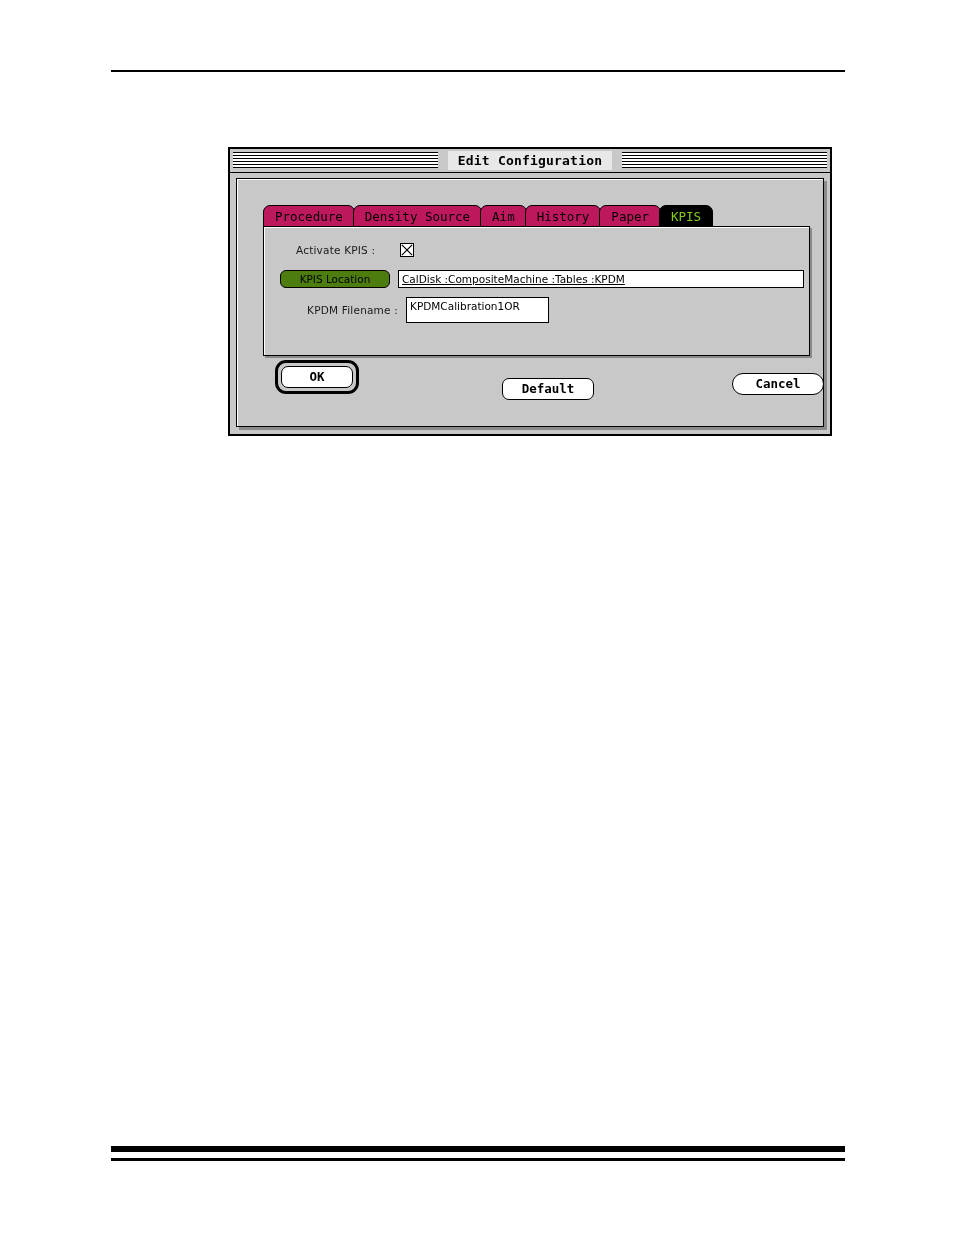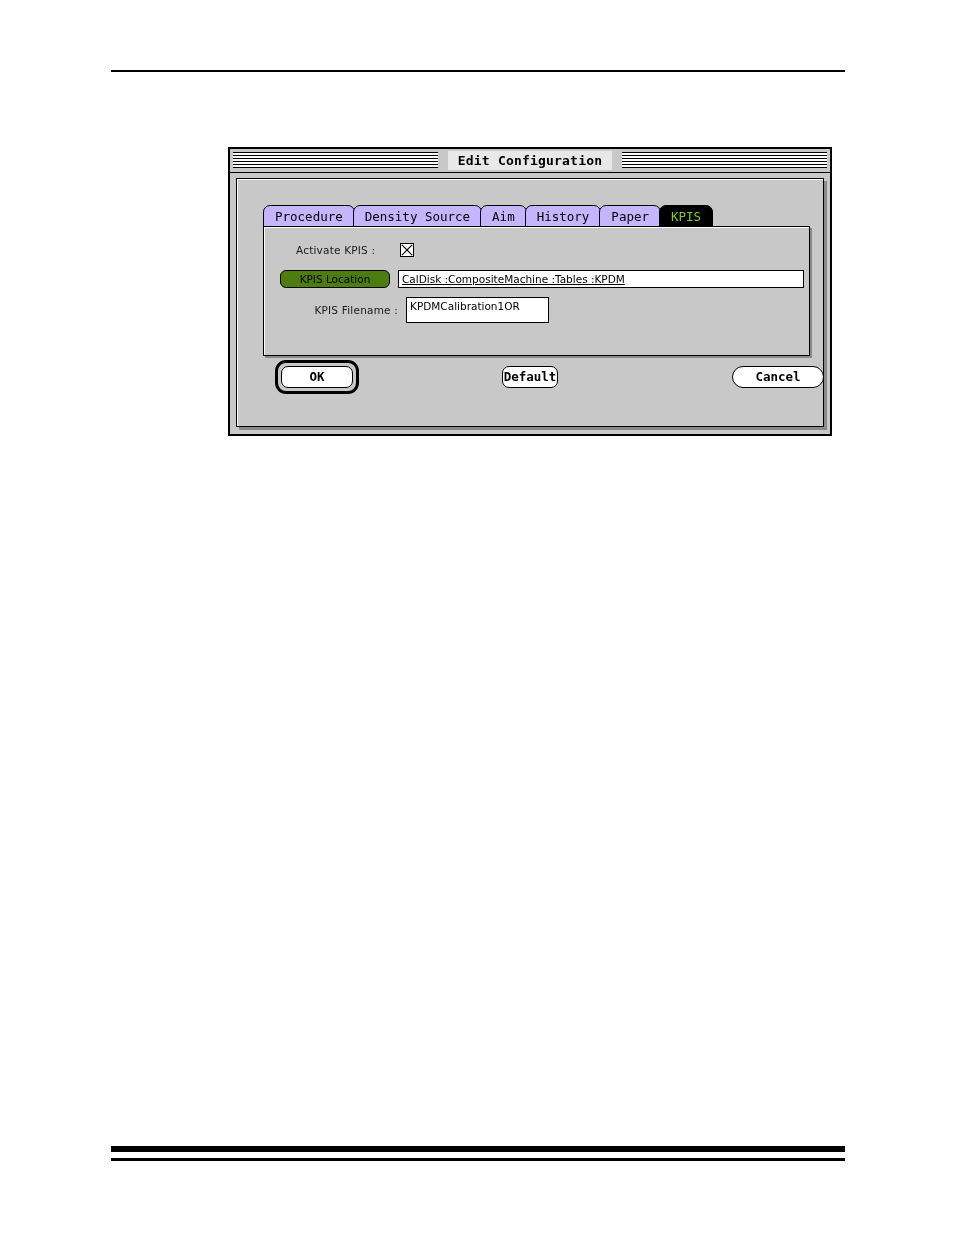--- a/index.html
+++ b/index.html
@@ -111,21 +111,21 @@
     top: 26px;
     display: flex;
     align-items: flex-end;
     z-index: 4;
   }
   .tab {
     height: 22px;
     line-height: 22px;
     padding: 0 11px;
     margin-right: -2px;
-    background: #c4b5fd;
+    background: #be185d;
     color: #000000;
     border: 1px solid #000000;
     border-radius: 7px 7px 0 0;
     font-family: "DejaVu Sans Mono", monospace;
     font-size: 12.5px;
     white-space: nowrap;
     box-sizing: border-box;
     position: relative;
   }
   .tab.selected {
@@ -242,26 +242,26 @@
     top: 181px;
     width: 84px;
     height: 34px;
     border: 3px solid #000000;
     border-radius: 11px;
     box-sizing: border-box;
     pointer-events: none;
   }
   #default-button {
     left: 265px;
-    top: 187px;
-    width: 56px;
+    top: 199px;
+    width: 92px;
   }
   #cancel-button {
     left: 495px;
-    top: 187px;
+    top: 194px;
     width: 92px;
     border-radius: 11px;
   }
 </style>
 </head>
 <body>
 
 <div id="page-top-rule"></div>
 <div id="page-bottom-thick"></div>
 <div id="page-bottom-thin"></div>
@@ -296,21 +296,21 @@
           </svg>
         </span>
       </div>
 
       <div class="field-row" id="row-location">
         <span id="location-button" class="push-button">KPIS Location</span>
         <span id="location-field" class="text-field">CalDisk :CompositeMachine :Tables :KPDM</span>
       </div>
 
       <div class="field-row" id="row-filename">
-        <span id="filename-label" class="field-label">KPIS Filename :</span>
+        <span id="filename-label" class="field-label">KPDM Filename :</span>
         <span id="filename-field" class="text-field">KPDMCalibration1OR</span>
       </div>
 
     </div>
 
     <div id="ok-default-ring"></div>
     <div id="ok-button" class="dlg-button">OK</div>
     <div id="default-button" class="dlg-button">Default</div>
     <div id="cancel-button" class="dlg-button">Cancel</div>
 

